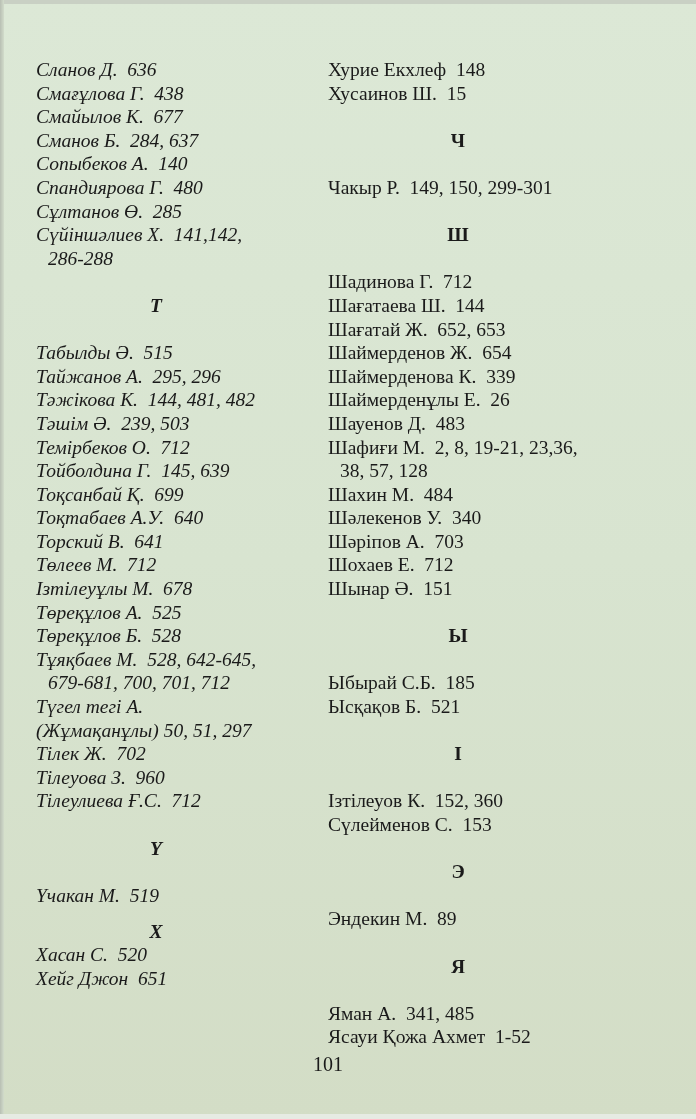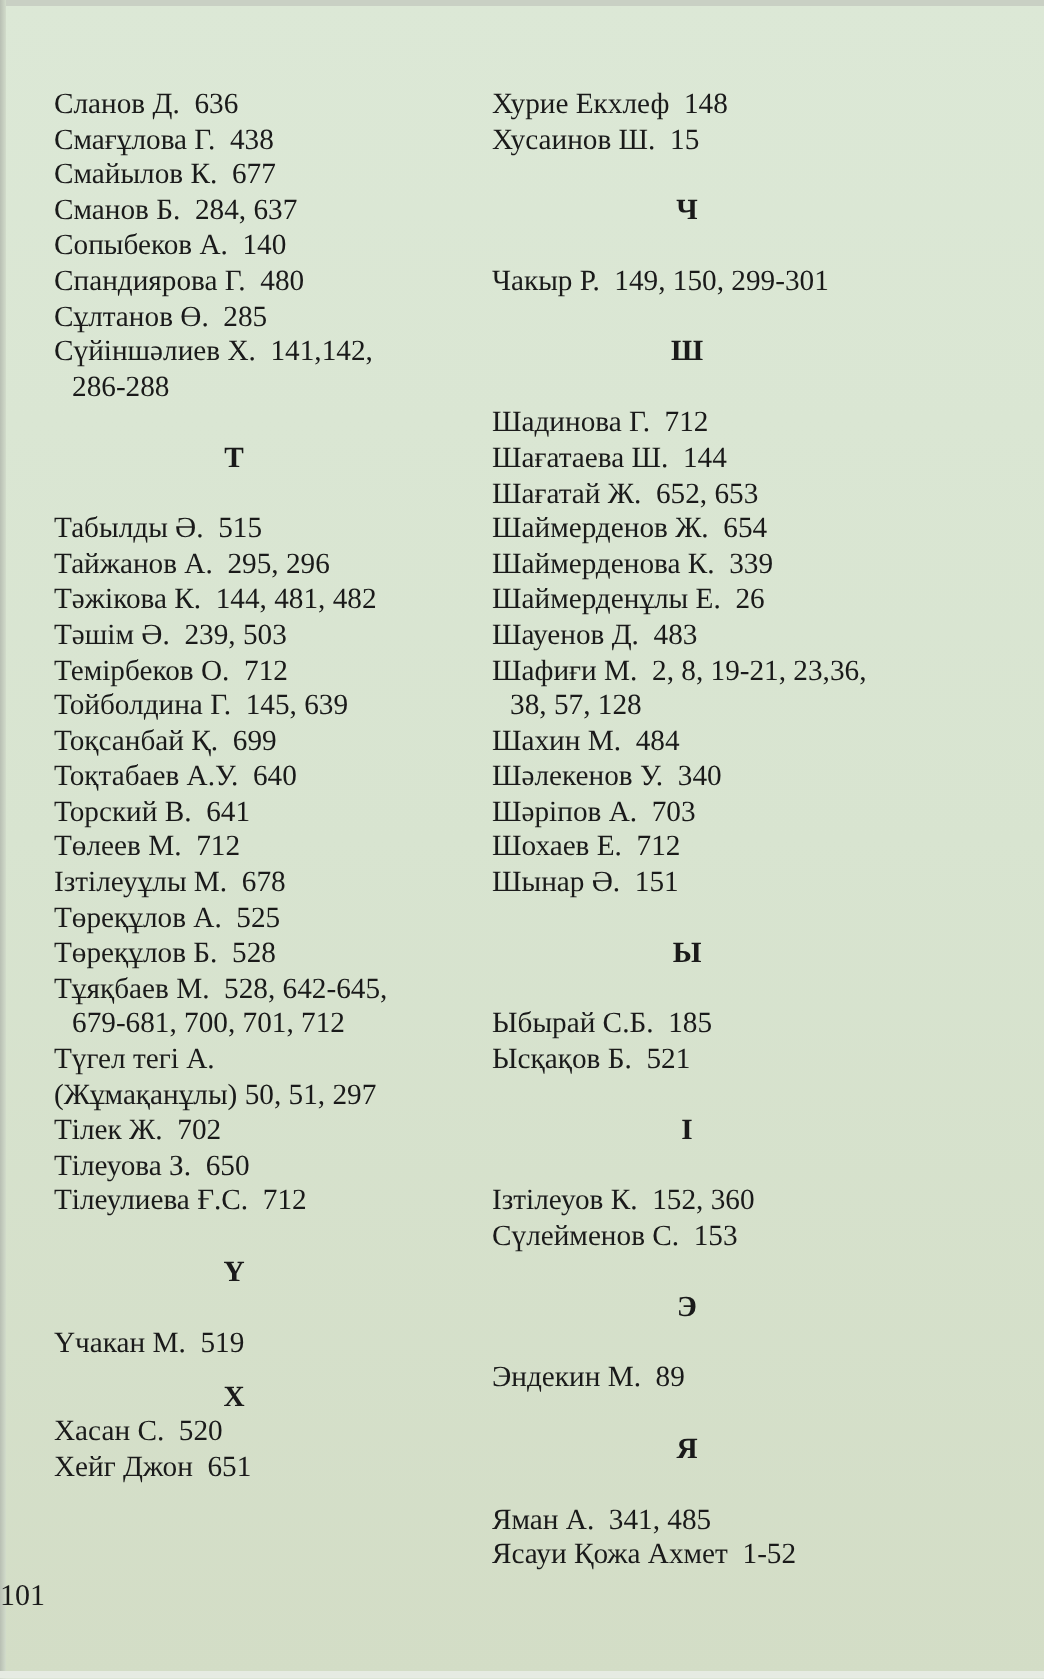--- a/index.html
+++ b/index.html
@@ -32,42 +32,42 @@
     .left-edge {
       position: absolute; left: 0; top: 0; width: 4px; height: 1119px;
       background: linear-gradient(90deg, #b8bfb3, #d2dccb);
     }
     .column {
       position: absolute;
       top: 58px;
       font-size: 19.5px;
       line-height: 23.6px;
     }
-    .col-left { left: 36px; width: 280px; }
+    .col-left { left: 36px; width: 280px; font-style: italic; }
     .col-right { left: 328px; width: 300px; }
     .entry {
       white-space: nowrap;
     }
     .entry .cont {
       display: block;
       padding-left: 12px;
     }
     .letter-heading {
       font-weight: bold;
       text-align: center;
       height: 23.6px;
       margin: 23.6px 0 23.6px 0;
     }
     .col-left .letter-heading { width: 240px; }
     .col-right .letter-heading { width: 260px; }
     .page-number {
       position: absolute;
-      left: 0; width: 632px;
+      left: 12px; width: 632px;
       top: 1053px;
-      text-align: left;
+      text-align: center;
       font-size: 20px;
     }
   </style>
 </head>
 <body>
 
 <div class="page">
   <div class="top-edge"></div>
   <div class="left-edge"></div>
   <div class="bottom-edge"></div>
@@ -91,21 +91,21 @@
       <div class="entry"><span>Тоқсанбай Қ.</span><span>&nbsp;&nbsp;</span><span>699</span></div>
       <div class="entry"><span>Тоқтабаев А.У.</span><span>&nbsp;&nbsp;</span><span>640</span></div>
       <div class="entry"><span>Торский В.</span><span>&nbsp;&nbsp;</span><span>641</span></div>
       <div class="entry"><span>Төлеев М.</span><span>&nbsp;&nbsp;</span><span>712</span></div>
       <div class="entry"><span>Ізтілеуұлы М.</span><span>&nbsp;&nbsp;</span><span>678</span></div>
       <div class="entry"><span>Төреқұлов А.</span><span>&nbsp;&nbsp;</span><span>525</span></div>
       <div class="entry"><span>Төреқұлов Б.</span><span>&nbsp;&nbsp;</span><span>528</span></div>
       <div class="entry"><span>Тұяқбаев М.</span><span>&nbsp;&nbsp;</span><span>528, 642-645,</span><span class="cont">679-681, 700, 701, 712</span></div>
       <div class="entry"><span>Түгел тегі А.</span><span style="display: block;">(Жұмақанұлы) 50, 51, 297</span></div>
       <div class="entry"><span>Тілек Ж.</span><span>&nbsp;&nbsp;</span><span>702</span></div>
-      <div class="entry"><span>Тілеуова З.</span><span>&nbsp;&nbsp;</span><span>650</span></div>
+      <div class="entry"><span>Тілеуова З.</span><span>&nbsp;&nbsp;</span><span>960</span></div>
       <div class="entry"><span>Тілеулиева Ғ.С.</span><span>&nbsp;&nbsp;</span><span>712</span></div>
       <div class="letter-heading" style="margin-top: 24px;">Ү</div>
       <div class="entry"><span>Үчакан М.</span><span>&nbsp;&nbsp;</span><span>519</span></div>
       <div class="letter-heading" style="margin-bottom: 0px; margin-top: 12px;">Х</div>
       <div class="entry"><span>Хасан С.</span><span>&nbsp;&nbsp;</span><span>520</span></div>
       <div class="entry"><span>Хейг Джон</span><span>&nbsp;&nbsp;</span><span>651</span></div>
     </div>
   <div class="column col-right" id="col-right">
       <div class="entry"><span>Хурие Екхлеф</span><span>&nbsp;&nbsp;</span><span>148</span></div>
       <div class="entry"><span>Хусаинов Ш.</span><span>&nbsp;&nbsp;</span><span>15</span></div>

